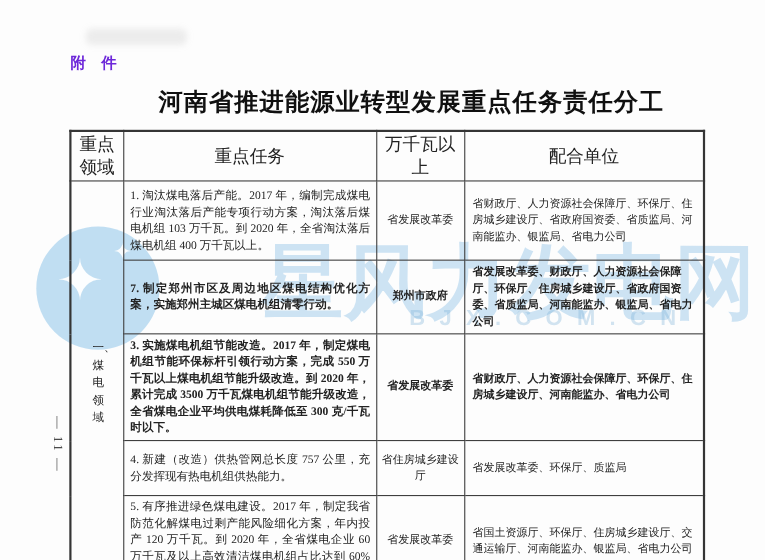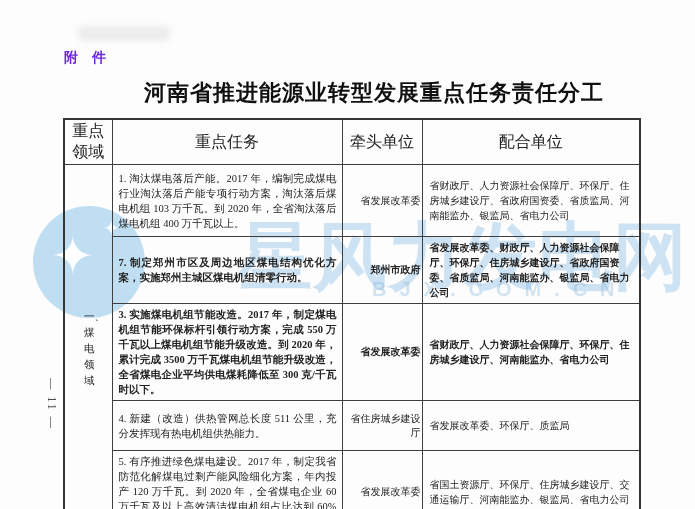--- a/index.html
+++ b/index.html
@@ -97,21 +97,21 @@
     width:230px;
     font-size:10.5px;line-height:15px;
     padding:3px 5px 3px 6px;
     text-align:justify;text-align-last:left;
     color:#222;
     margin-top:32px;
   }
   td.lead{
     width:80px;
     font-size:10px;line-height:14px;
-    text-align:right;padding:1px 1px;color:#222;
+    text-align:center;padding:1px 1px;color:#222;
   }
   td.coop{
     width:218px;
     font-size:10px;line-height:15px;
     padding:3px 5px 3px 7px;
     text-align:left;color:#222;margin-left:28px;
   }
   tr.r1 td{height:65px;}
   tr.r2 td{height:53px;font-weight:bold;}
   tr.r3 td{height:79px;font-weight:bold;}
@@ -147,41 +147,41 @@
     <colgroup>
       <col style="width:48px">
         <col style="width:230px">
         <col style="width:80px">
         <col style="width:218px">
     </colgroup>
     <tbody>
       <tr class="hdr">
         <th>重点领域</th>
         <th>重点任务</th>
-        <th>牵头单位</th>
+        <th>万千瓦以上</th>
         <th>配合单位</th>
       </tr>
       <tr class="r1">
         <td class="area" rowspan="5">一、煤电领域</td>
         <td class="task">1. 淘汰煤电落后产能。2017 年，编制完成煤电行业淘汰落后产能专项行动方案，淘汰落后煤电机组 103 万千瓦。到 2020 年，全省淘汰落后煤电机组 400 万千瓦以上。</td>
         <td class="lead">省发展改革委</td>
         <td class="coop">省财政厅、人力资源社会保障厅、环保厅、住房城乡建设厅、省政府国资委、省质监局、河南能监办、银监局、省电力公司</td>
       </tr>
       <tr class="r2">
         <td class="task">7. 制定郑州市区及周边地区煤电结构优化方案，实施郑州主城区煤电机组清零行动。</td>
         <td class="lead">郑州市政府</td>
         <td class="coop">省发展改革委、财政厅、人力资源社会保障厅、环保厅、住房城乡建设厅、省政府国资委、省质监局、河南能监办、银监局、省电力公司</td>
       </tr>
       <tr class="r3">
         <td class="task">3. 实施煤电机组节能改造。2017 年，制定煤电机组节能环保标杆引领行动方案，完成 550 万千瓦以上煤电机组节能升级改造。到 2020 年，累计完成 3500 万千瓦煤电机组节能升级改造，全省煤电企业平均供电煤耗降低至 300 克/千瓦时以下。</td>
         <td class="lead">省发展改革委</td>
         <td class="coop">省财政厅、人力资源社会保障厅、环保厅、住房城乡建设厅、河南能监办、省电力公司</td>
       </tr>
       <tr class="r4">
-        <td class="task">4. 新建（改造）供热管网总长度 511 公里，充分发挥现有热电机组供热能力。</td>
+        <td class="task">4. 新建（改造）供热管网总长度 757 公里，充分发挥现有热电机组供热能力。</td>
         <td class="lead">省住房城乡建设厅</td>
         <td class="coop">省发展改革委、环保厅、质监局</td>
       </tr>
       <tr class="r5">
         <td class="task">5. 有序推进绿色煤电建设。2017 年，制定我省防范化解煤电过剩产能风险细化方案，年内投产 120 万千瓦。到 2020 年，全省煤电企业 60 万千瓦及以上高效清洁煤电机组占比达到 60%左右。</td>
         <td class="lead">省发展改革委</td>
         <td class="coop">省国土资源厅、环保厅、住房城乡建设厅、交通运输厅、河南能监办、银监局、省电力公司</td>
       </tr>
     </tbody>
   </table>

